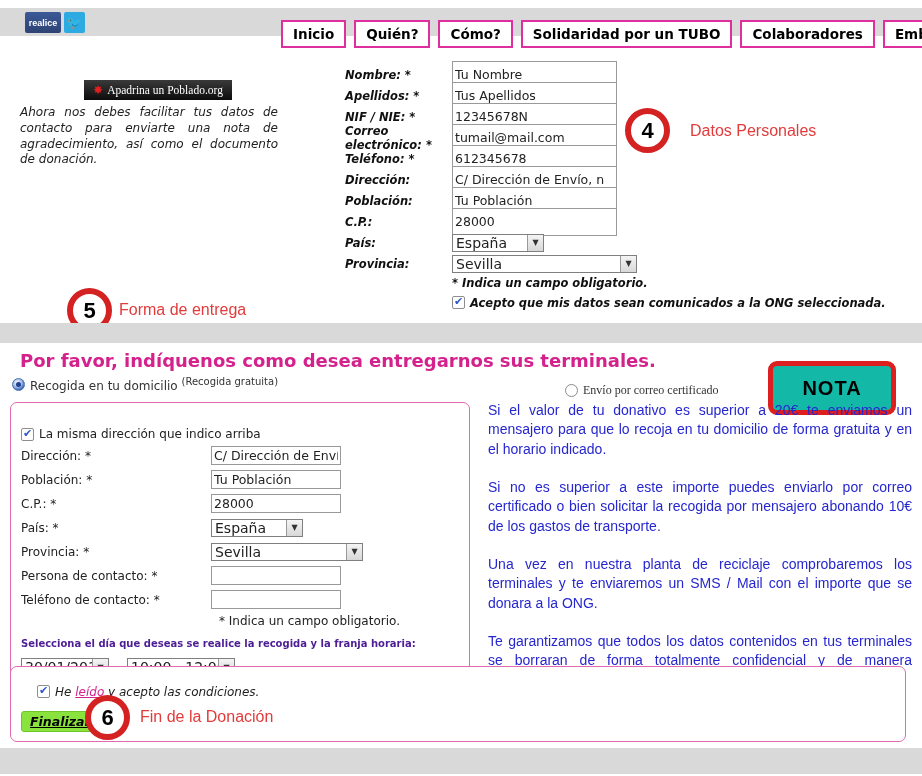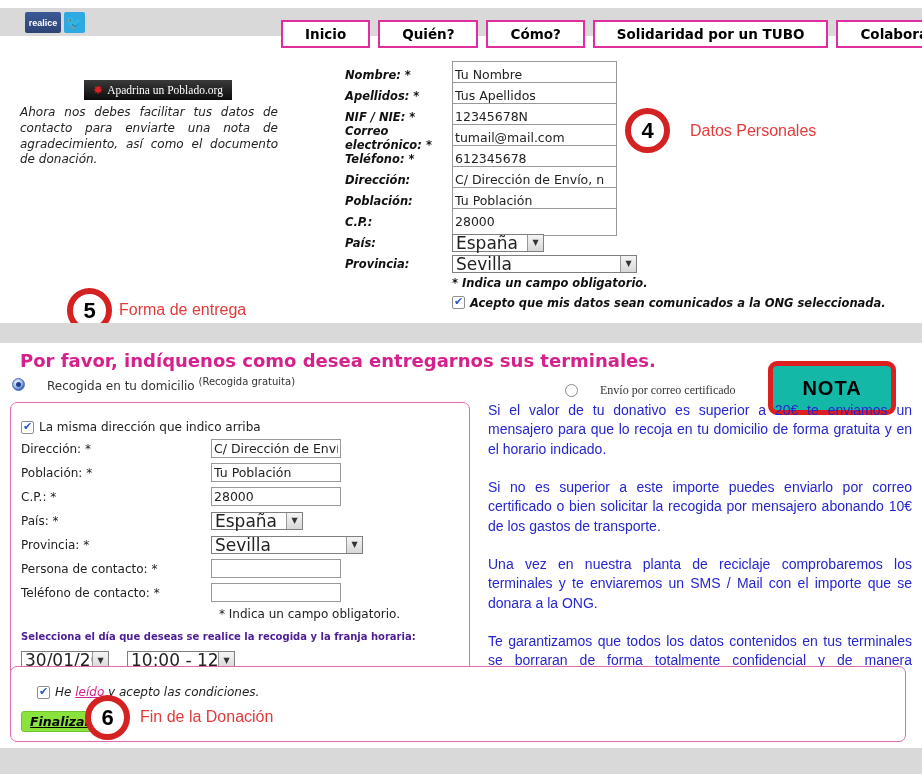--- a/index.html
+++ b/index.html
@@ -23,21 +23,21 @@
   }
   .tw-badge {
     position:absolute; left:64px; top:12px; width:21px; height:21px;
     background:#2caae1; color:#fff; font-size:13px; display:flex; align-items:center; justify-content:center;
     border-radius:2px;
   }
 
   .nav { position:absolute; left:281px; top:20px; display:flex; gap:8px; }
   .nav-btn {
     background:#fff; border:2px solid #df2f9f; color:#000;
-    font-weight:bold; font-size:13.5px; padding:4px 22px; height:28px;
+    font-weight:bold; font-size:13.5px; padding:4px 10px; height:28px;
     display:flex; align-items:center; white-space:nowrap; cursor:pointer;
     font-family:"DejaVu Sans",sans-serif;
   }
 
   
   .logo-box {
     position:absolute; left:84px; top:80px; width:148px; height:20px;
     background:linear-gradient(#3a3a3a,#0c0c0c); color:#fff;
     display:flex; align-items:center; justify-content:center; gap:4px;
     font-family:"Liberation Serif", serif; font-size:11.5px;
@@ -57,21 +57,21 @@
   }
   .tinput {
     width:165px; height:28px; border:1px solid #999; background:#fff;
     font-size:12.5px; font-family:"DejaVu Sans",sans-serif; color:#222;
     padding:0 2px; outline:none;
   }
   .sel {
     height:18px; border:1px solid #7f7f7f; background:#fff; display:inline-flex;
     align-items:center; cursor:pointer;
   }
-  .sel .sel-txt { flex:1; font-size:17px; color:#222; padding:0 3px; white-space:nowrap; overflow:hidden; }
+  .sel .sel-txt { flex:1; font-size:14px; color:#222; padding:0 3px; white-space:nowrap; overflow:hidden; }
   .sel .sel-arrow {
     width:16px; height:16px; background:linear-gradient(#f4f4f4,#d8d8d8);
     border-left:1px solid #999; display:flex; align-items:center; justify-content:center;
     font-size:8px; color:#333;
   }
   .req-note { font-size:11.5px; font-weight:bold; font-style:italic; color:#111; margin:4px 0 0 107px; }
   .consent-row { display:flex; align-items:flex-start; gap:5px; margin:6px 0 0 107px; width:440px; }
   .consent-row .ctext { font-size:11.5px; font-weight:bold; font-style:italic; color:#111; white-space:nowrap; }
 
   .checkbox {
@@ -100,35 +100,35 @@
   }
   .step-label {
     position:absolute; color:#e23b3b; font-size:16px;
     font-family:"Liberation Sans",sans-serif; white-space:nowrap;
   }
 
   
   .deliv-heading {
     position:absolute; left:20px; top:350px; font-size:18px; font-weight:bold; color:#d4218c;
   }
-  .radio-row { position:absolute; display:flex; align-items:center; gap:22px; }
+  .radio-row { position:absolute; display:flex; align-items:center; gap:5px; }
   .radio-row .rtext { font-size:12px; color:#333; white-space:nowrap; }
   .rtext sup { font-size:10px; }
   .nota-box {
     position:absolute; left:768px; top:361px; width:128px; height:54px;
     border:5px solid #dd1f1f; border-radius:9px; background:#14b8a6;
     display:flex; align-items:center; justify-content:center;
     font-weight:bold; font-size:20px; color:#000; font-family:"Liberation Sans",sans-serif;
     letter-spacing:1px;
   }
 
   
   .pickup-box {
     position:absolute; left:10px; top:402px; width:460px; height:317px;
-    border:1px solid #e06bb0; border-radius:7px; background:#fff; padding:17px 10px;
+    border:1px solid #e06bb0; border-radius:7px; background:#fff; padding:24px 10px;
   }
   .same-row { display:flex; align-items:center; gap:5px; margin-bottom:5px; }
   .same-row .stext { font-size:12px; color:#222; }
   .krow { display:flex; align-items:center; margin-bottom:5px; height:19px; }
   .krow .klabel { width:190px; font-size:12px; color:#222; flex-shrink:0; }
   .kinput {
     width:130px; height:19px; border:1px solid #999; background:#fff;
     font-size:12.5px; font-family:"DejaVu Sans",sans-serif; color:#222; padding:0 2px; outline:none;
   }
   .req-note2 { font-size:12px; color:#222; margin:2px 0 10px 198px; }
@@ -142,21 +142,21 @@
     color:#2626cf; font-size:14px; font-family:"Liberation Sans",sans-serif;
     text-align:justify; line-height:1.38;
   }
   .info-col p { margin:0 0 19px 0; }
 
   
   .footer-box {
     position:absolute; left:10px; top:666px; width:896px; height:76px;
     border:1px solid #e06bb0; border-radius:7px; background:#fff;
   }
-  .accept-row { position:absolute; left:14px; top:18px; display:flex; align-items:flex-end; gap:5px;padding-left:12px; }
+  .accept-row { position:absolute; left:14px; top:18px; display:flex; align-items:flex-start; gap:5px;padding-left:12px; }
   .accept-row .atext { font-size:12px; font-style:italic; color:#222; }
   .accept-row a { color:#d4218c; font-style:italic; text-decoration:underline; cursor:pointer; }
   .finish-btn {
     position:absolute; left:10px; top:44px; background:#8ae33c; border:1px solid #6fc52a;
     border-radius:3px; padding:2px 8px; font-size:12.5px; font-weight:bold; font-style:italic;
     text-decoration:underline; color:#000; cursor:pointer; font-family:"DejaVu Sans",sans-serif;
   }
 </style>
 </head>
 <body>

